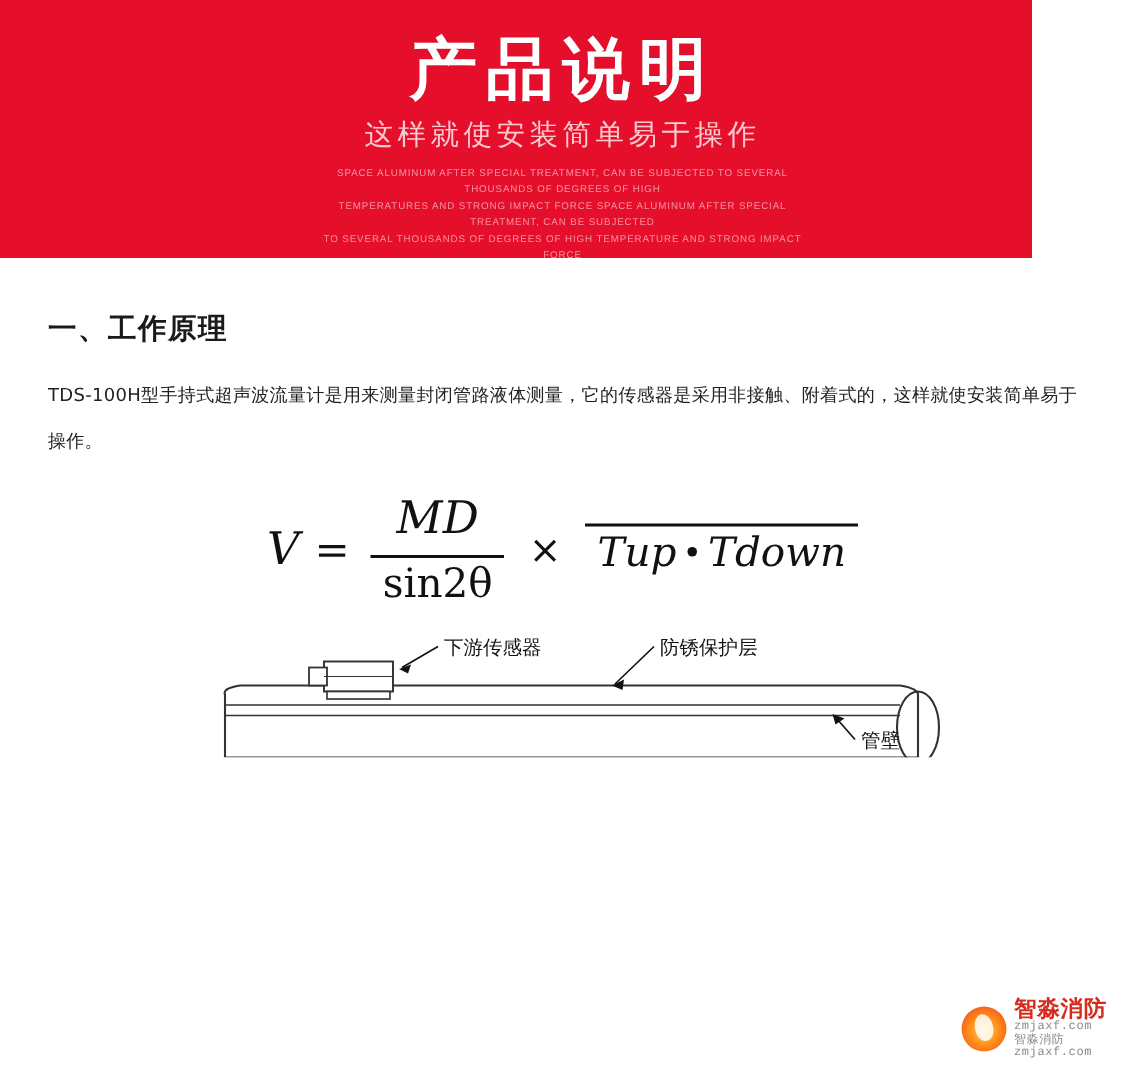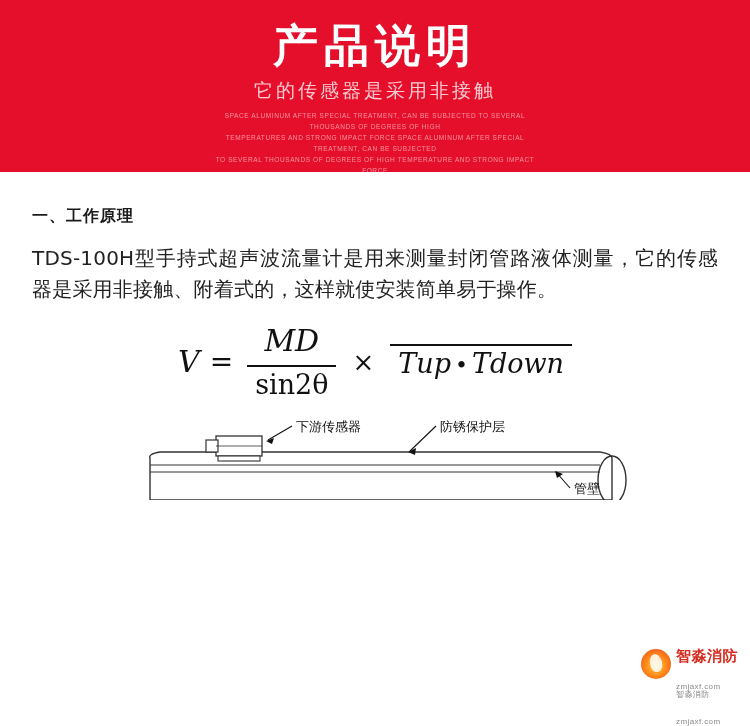--- a/index.html
+++ b/index.html
@@ -11,21 +11,21 @@
     height: 726px;
     background: #ffffff;
     font-family: "Liberation Sans", sans-serif;
     overflow: hidden;
     position: relative;
   }
 
   
   .banner {
     position: relative;
-    width: 750px;
+    width: 688px;
     height: 172px;
     background: #e60f2b;
     overflow: hidden;
   }
   .banner-inner {
     position: absolute;
     left: 0;
     top: 0;
     width: 750px;
     height: 172px;
@@ -68,30 +68,30 @@
   }
 
   
   .content {
     padding: 0 32px;
     box-sizing: border-box;
     width: 750px;
   }
   .section-heading {
     font-family: "DejaVu Sans", sans-serif;
-    font-size: 16px;
+    font-size: 19px;
     font-weight: bold;
     color: #1a1a1a;
     margin-top: 34px;
     margin-bottom: 16px;
     letter-spacing: 1px;
   }
   .para {
     font-family: "DejaVu Sans", sans-serif;
-    font-size: 20px;
+    font-size: 12px;
     color: #222222;
     line-height: 31px;
     text-align: justify;
     margin: 0 0 4px 0;
     letter-spacing: 0.2px;
   }
 
   
   .formula {
     display: flex;
@@ -165,22 +165,23 @@
   .dg-label {
     font-family: "DejaVu Sans", sans-serif;
     font-size: 13px;
     fill: #111;
   }
 
   
   .watermark {
     position: absolute;
     right: 12px;
-    bottom: 0;
+    bottom: 20px;
     display: flex;
+    align-items: center;
     pointer-events: none;
   }
   .wm-flame {
     width: 30px;
     height: 30px;
     border-radius: 50%;
     background: radial-gradient(circle at 50% 55%, #ffd24d 0%, #ff8c1a 45%, #e8401f 100%);
     margin-right: 5px;
     position: relative;
     flex: none;
@@ -203,40 +204,39 @@
     line-height: 1.05;
   }
   .wm-main {
     font-family: "DejaVu Sans", sans-serif;
     font-size: 15px;
     font-weight: bold;
     color: #d62b1f;
     letter-spacing: 0.5px;
   }
   .wm-sub {
-    font-family: Liberation Sans, sans-serif;
+    font-family: Liberation Mono, monospace;
     font-size: 8px;
     color: #8a8a8a;
     letter-spacing: 0.4px;
-    margin-top: 18px;
   }
   .wm-sub2 {
     font-family: "DejaVu Sans", sans-serif;
     font-size: 8px;
     color: #8a8a8a;
     letter-spacing: 0.4px;
   }
 </style>
 </head>
 <body>
 
 <div class="banner">
   <div class="banner-inner">
     <div class="banner-title">产品说明</div>
-    <div class="banner-sub">它的传感器是采用非接触</div>
+    <div class="banner-sub">这样就使安装简单易于操作</div>
     <div class="banner-eng">
       <div>SPACE ALUMINUM AFTER SPECIAL TREATMENT, CAN BE SUBJECTED TO SEVERAL THOUSANDS OF DEGREES OF HIGH</div>
       <div>TEMPERATURES AND STRONG IMPACT FORCE SPACE ALUMINUM AFTER SPECIAL TREATMENT, CAN BE SUBJECTED</div>
       <div>TO SEVERAL THOUSANDS OF DEGREES OF HIGH TEMPERATURE AND STRONG IMPACT FORCE</div>
     </div>
   </div>
 </div>
 
 <div class="content">
   <div class="section-heading">一、工作原理</div>

